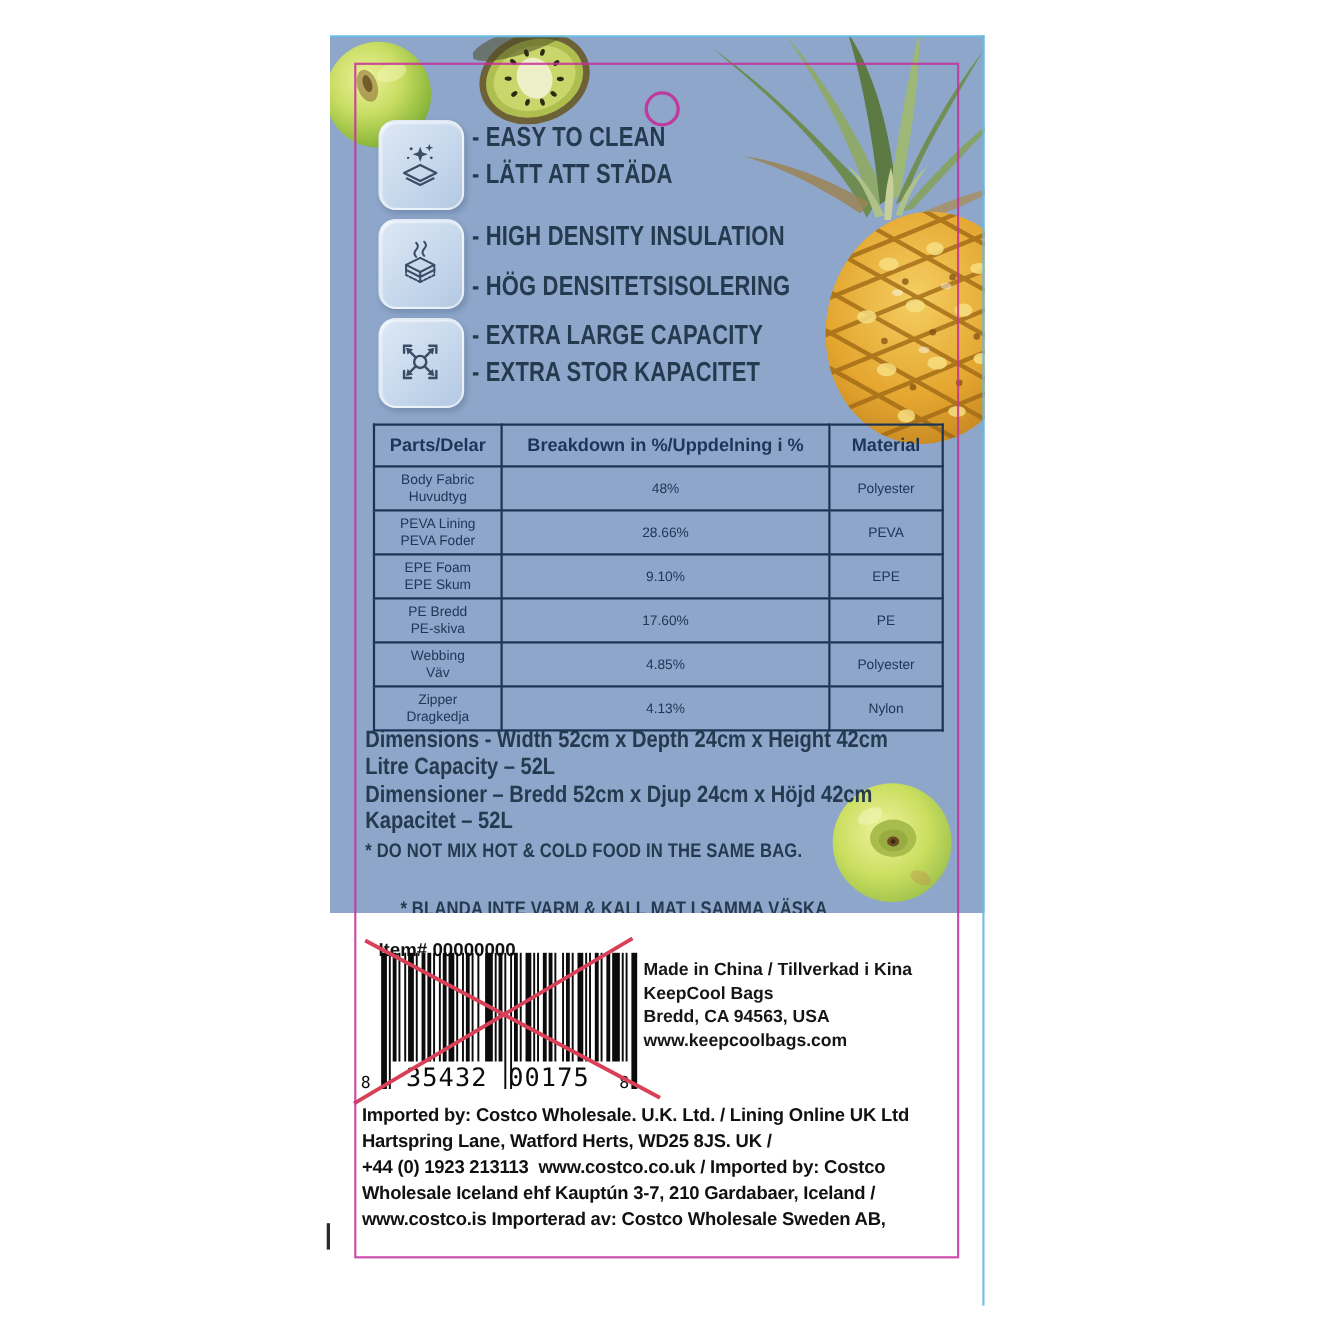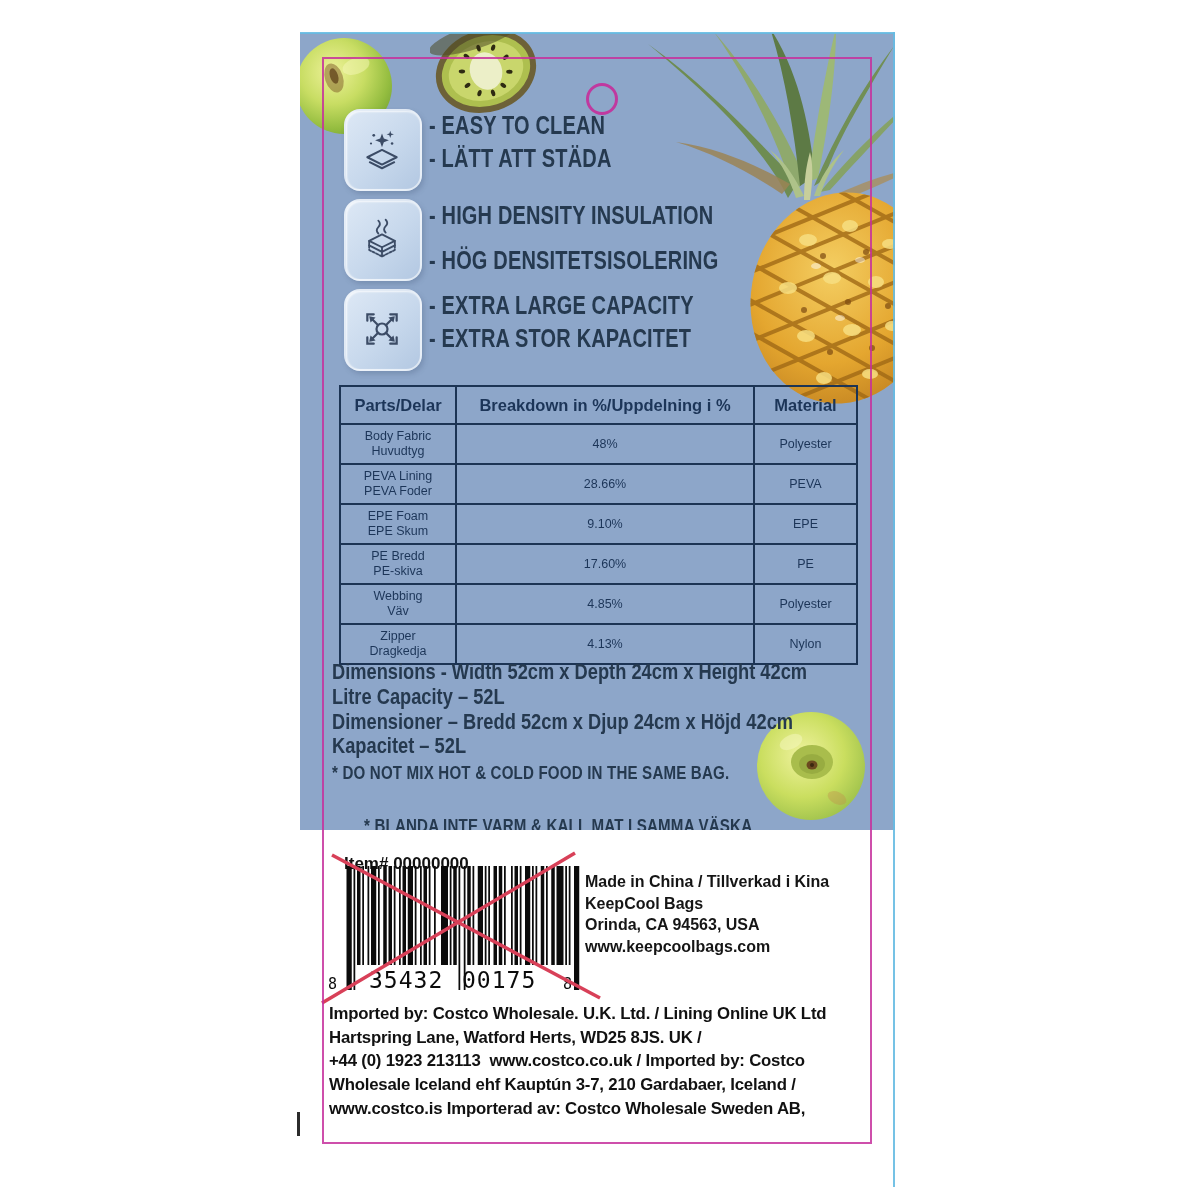--- a/index.html
+++ b/index.html
@@ -357,21 +357,21 @@
   <span class="abs bc-digit" style="left:563px;top:975px;font-size:15px;">8</span>
 
   <svg class="abs xover" style="left:318px;top:845px;" width="292" height="165" viewBox="0 0 292 165">
     <line x1="14" y1="10" x2="282" y2="153" stroke="#d84058" stroke-width="3.5"></line>
     <line x1="257" y1="8" x2="4" y2="158" stroke="#d84058" stroke-width="3.5"></line>
   </svg>
 
   <div class="abs made-in" style="left:585px;top:871px;">
     <div>Made in China / Tillverkad i Kina</div>
     <div>KeepCool Bags</div>
-    <div>Orinda, CA 94563, USA</div>
+    <div>Bredd, CA 94563, USA</div>
     <div>www.keepcoolbags.com</div>
   </div>
 
   <div class="abs import-block" style="left:329px;top:1002px;">
     <div>Imported by: Costco Wholesale. U.K. Ltd. / Lining Online UK Ltd</div>
     <div>Hartspring Lane, Watford Herts, WD25 8JS. UK /</div>
     <div>+44 (0) 1923 213113  www.costco.co.uk / Imported by: Costco</div>
     <div>Wholesale Iceland ehf Kauptún 3-7, 210 Gardabaer, Iceland /</div>
     <div>www.costco.is Importerad av: Costco Wholesale Sweden AB,</div>
   </div>

